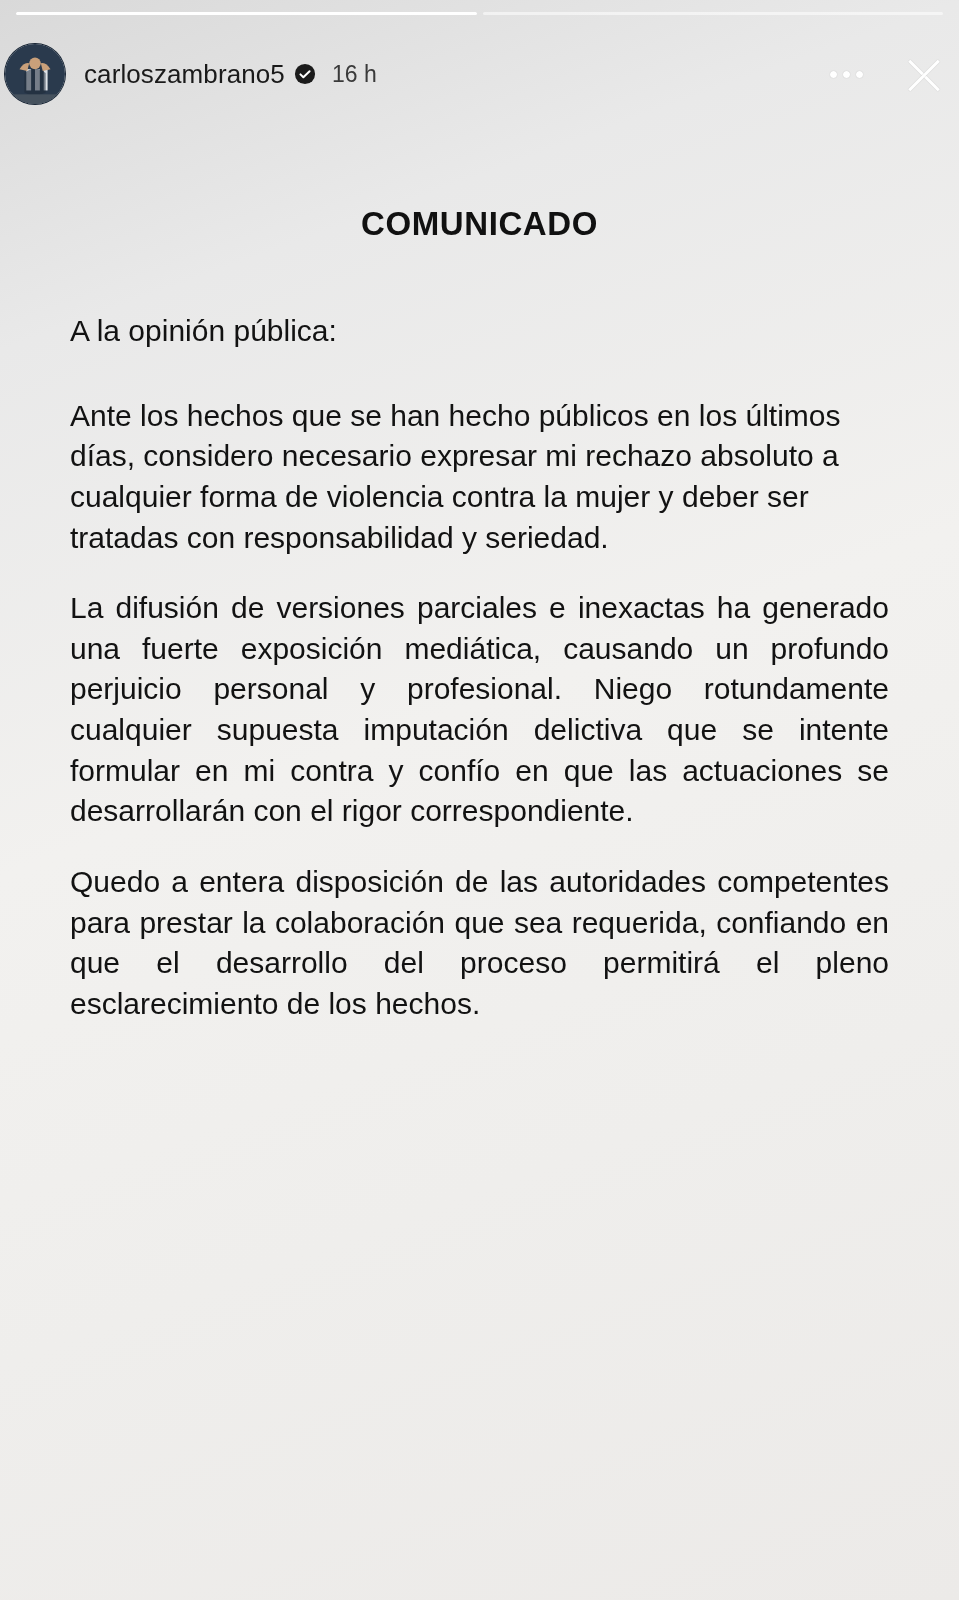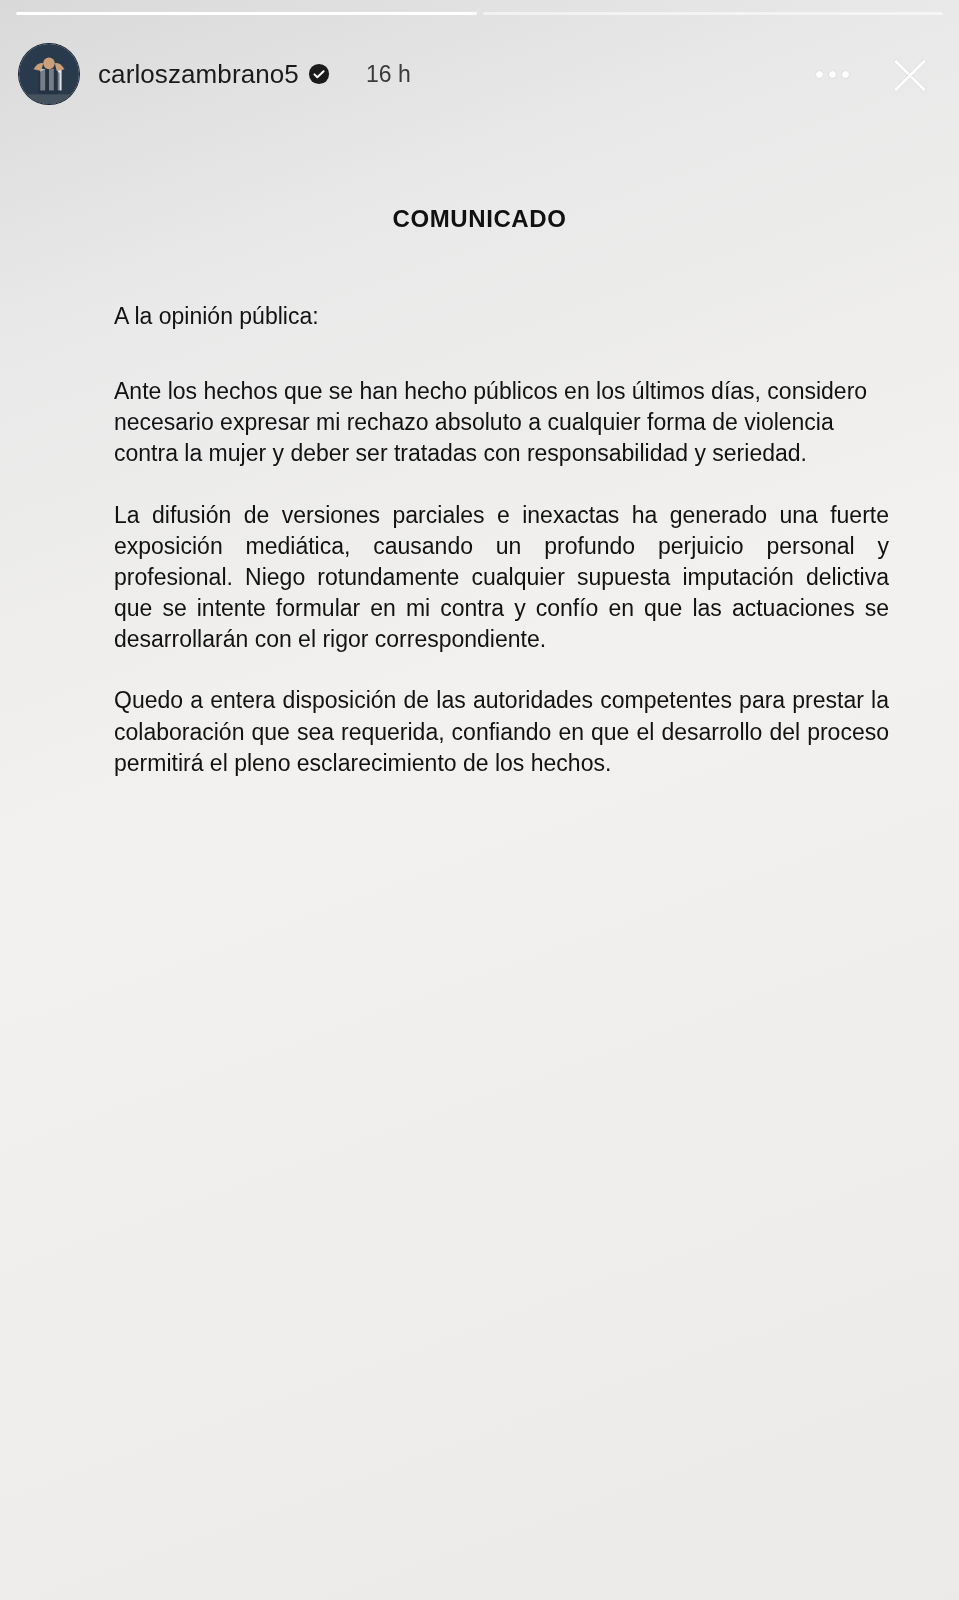--- a/index.html
+++ b/index.html
@@ -41,21 +41,21 @@
   }
   
   .header {
     position: absolute;
     top: 38px;
     left: 0;
     right: 0;
     height: 72px;
     display: flex;
     align-items: center;
-    padding: 0 18px;
+    padding: 0 4px;
   }
   .avatar {
     width: 62px;
     height: 62px;
     border-radius: 50%;
     overflow: hidden;
     flex: 0 0 auto;
     background: #1b2a3d;
     position: relative;
     border: 1px solid rgba(0,0,0,0.15);
@@ -71,21 +71,21 @@
   }
   .verified {
     margin-left: 9px;
     width: 22px;
     height: 22px;
     flex: 0 0 auto;
     display: inline-flex;
     align-items: center;
   }
   .timestamp {
-    margin-left: 36px;
+    margin-left: 16px;
     font-size: 23px;
     color: #3a3a3a;
     white-space: nowrap;
   }
   .spacer { flex: 1 1 auto; }
   .more-icon {
     display: flex;
     align-items: center;
     gap: 6px;
     margin-right: 34px;
@@ -122,32 +122,31 @@
   .statement {
     position: absolute;
     top: 150px;
     left: 0;
     right: 0;
     bottom: 0;
     padding: 55px 70px 0 70px;
   }
   .statement-title {
     text-align: center;
-    font-size: 24px;
+    font-size: 33px;
     font-weight: 700;
     color: #111111;
     letter-spacing: 0.6px;
     margin-bottom: 68px;
   }
   .statement p {
     color: #121212;
-    font-size: 23px;
+    font-size: 30px;
     line-height: 1.355;
     margin-bottom: 30px;
-    margin-left: 44px;
   }
   .statement p.justify { text-align: justify; }
   .statement p.left { text-align: left; }
   .statement p.salutation { margin-bottom: 44px; }
   .statement p.sign { margin-top: 22px; }
 </style>
 </head>
 <body>
 
 <div id="story">

